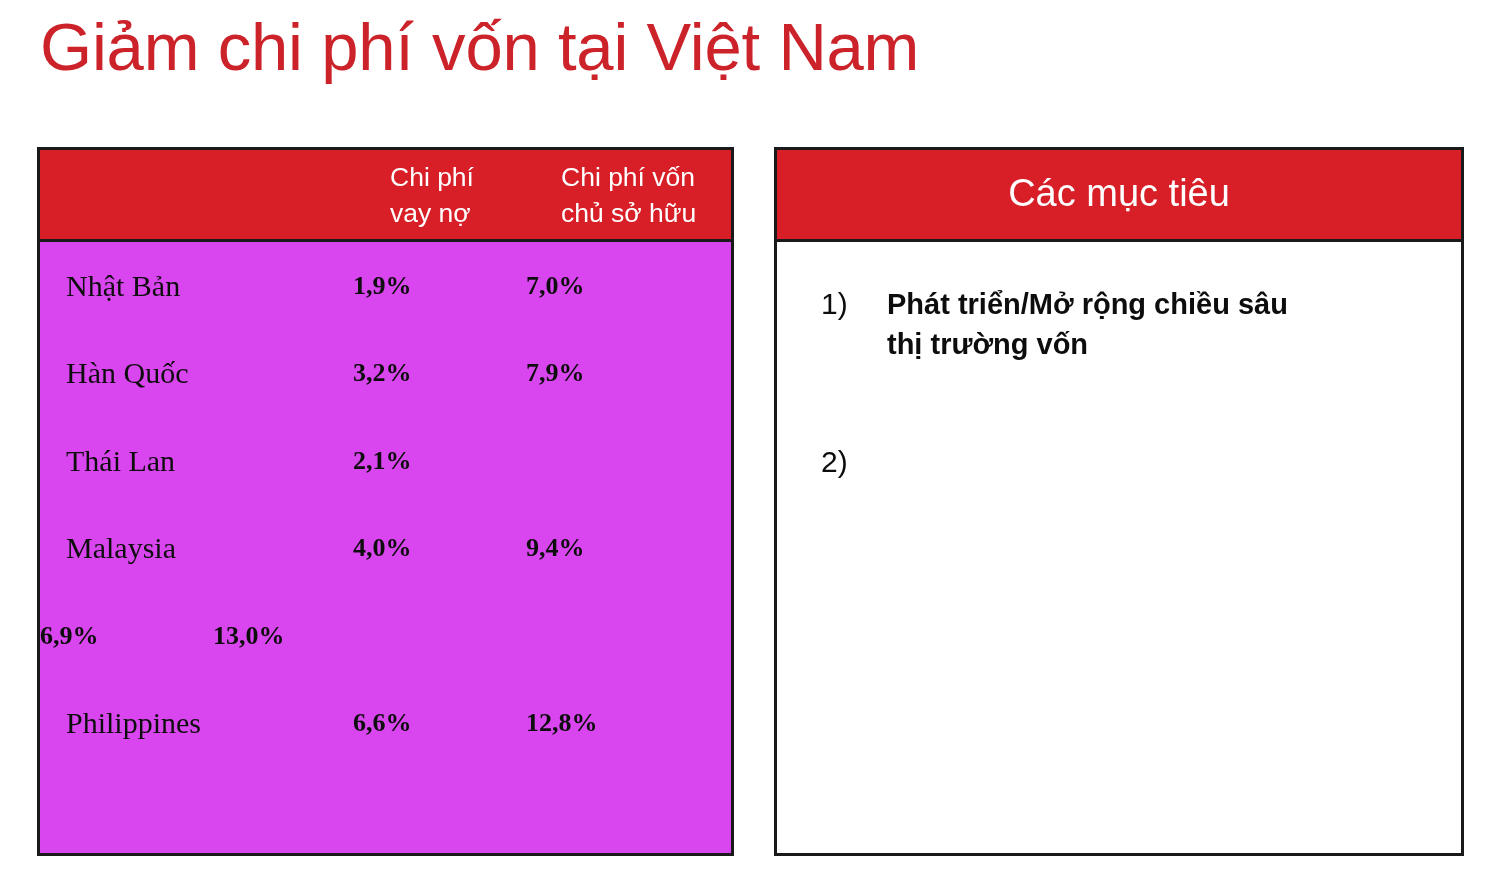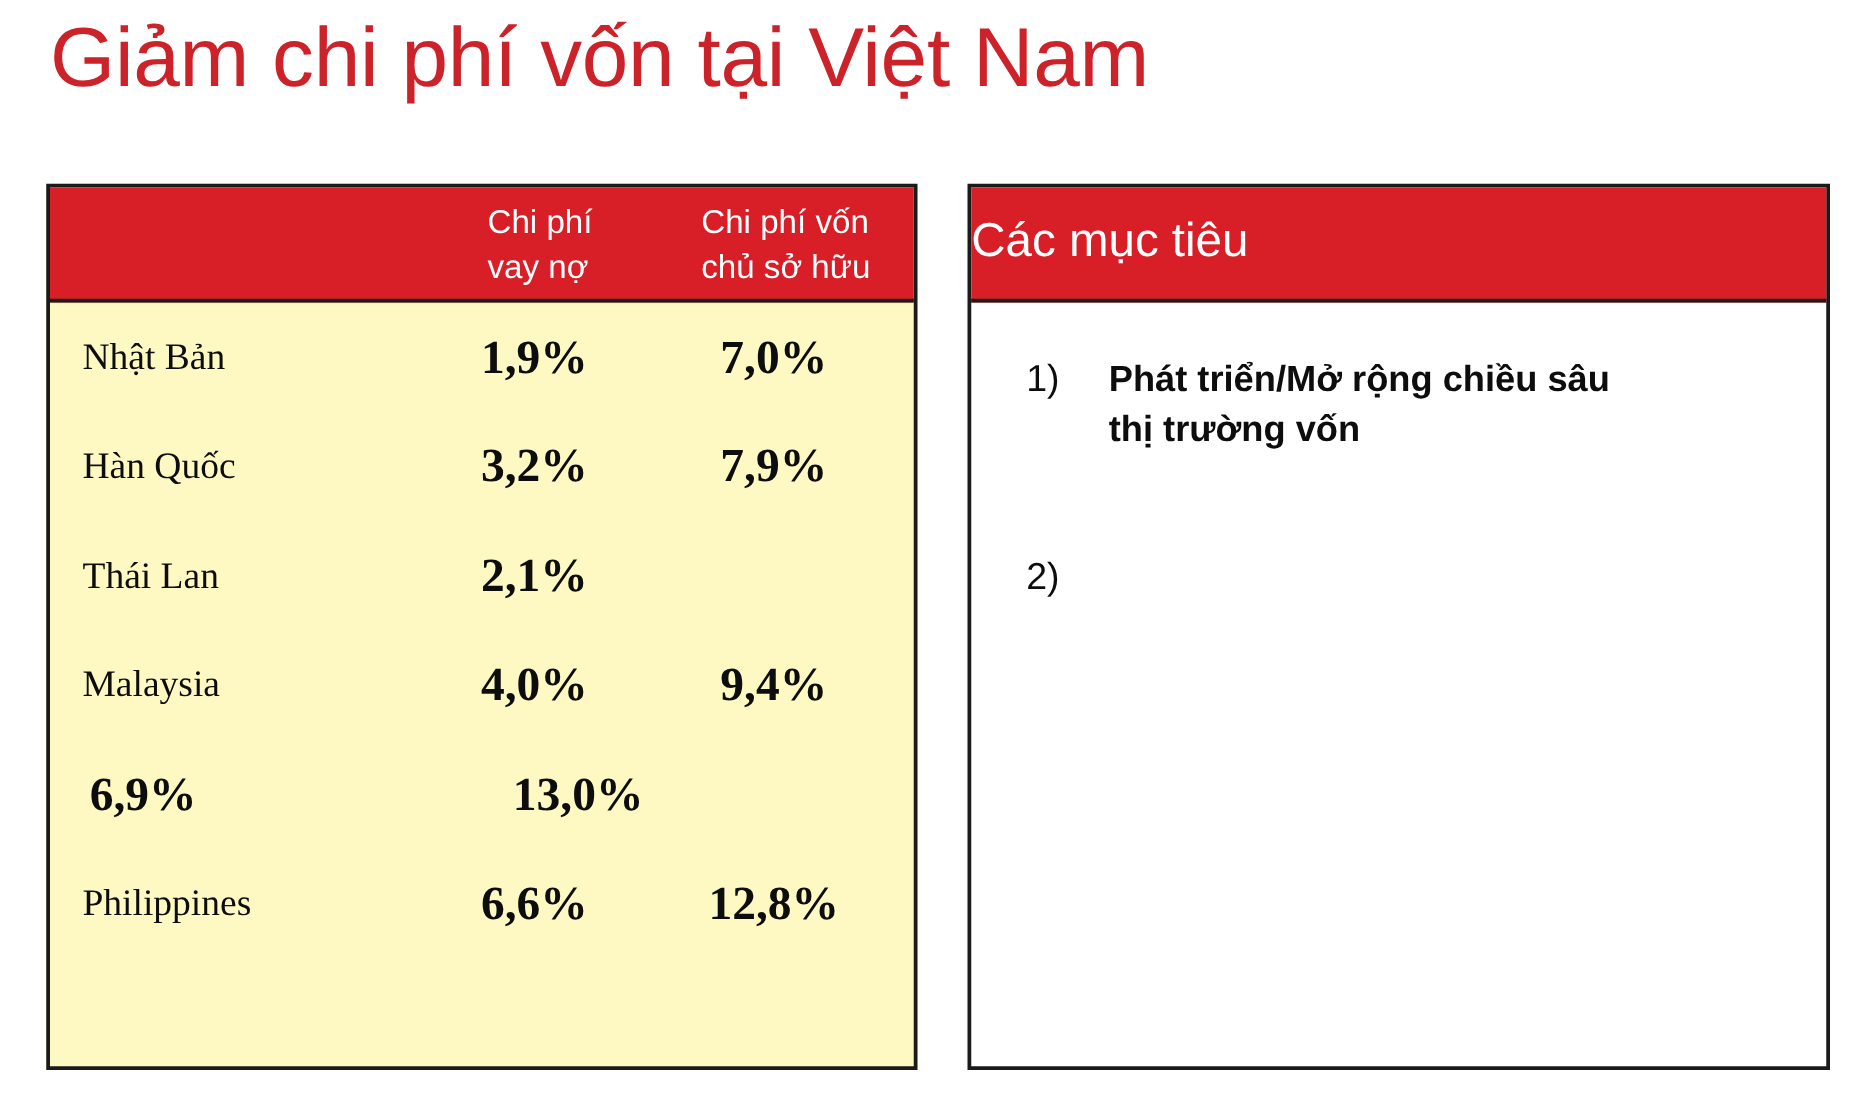--- a/index.html
+++ b/index.html
@@ -29,21 +29,21 @@
 
   
   #cost-table {
     position: absolute;
     left: 37px;
     top: 147px;
     width: 697px;
     height: 709px;
     box-sizing: border-box;
     border: 3px solid #1a1a1a;
-    background: #fef9c3;
+    background: #d946ef;
     display: flex;
     flex-direction: column;
   }
   #cost-table-header {
     height: 92px;
     flex: 0 0 92px;
     background: #d81e26;
     border-bottom: 3px solid #1a1a1a;
     display: flex;
     align-items: center;
@@ -78,24 +78,24 @@
     border-top: 3px solid #1a1a1a;
     flex: 0 0 88px;
   }
   .cell-country {
     font-size: 30px;
     color: #0d0d0d;
     padding-left: 26px;
     box-sizing: border-box;
   }
   .cell-num {
-    font-size: 38px;
+    font-size: 26px;
     font-weight: bold;
     color: #0d0d0d;
-    text-align: center;
+    text-align: left;
     box-sizing: border-box;
   }
   .cell-num.tbl-col-debt   { padding-right: 24px; }
   .cell-num.tbl-col-equity { padding-right: 19px; }
 
   
   #goals-card {
     position: absolute;
     left: 774px;
     top: 147px;
@@ -106,20 +106,21 @@
     background: #ffffff;
     display: flex;
     flex-direction: column;
   }
   #goals-header {
     flex: 0 0 92px;
     background: #d81e26;
     border-bottom: 3px solid #1a1a1a;
     display: flex;
     align-items: center;
+    justify-content: center;
     box-sizing: border-box;
   }
   #goals-header-title {
     color: #ffffff;
     font-size: 38px;
     line-height: 1;
     padding-bottom: 3px;
   }
   #goals-list {
     flex: 1 1 auto;

